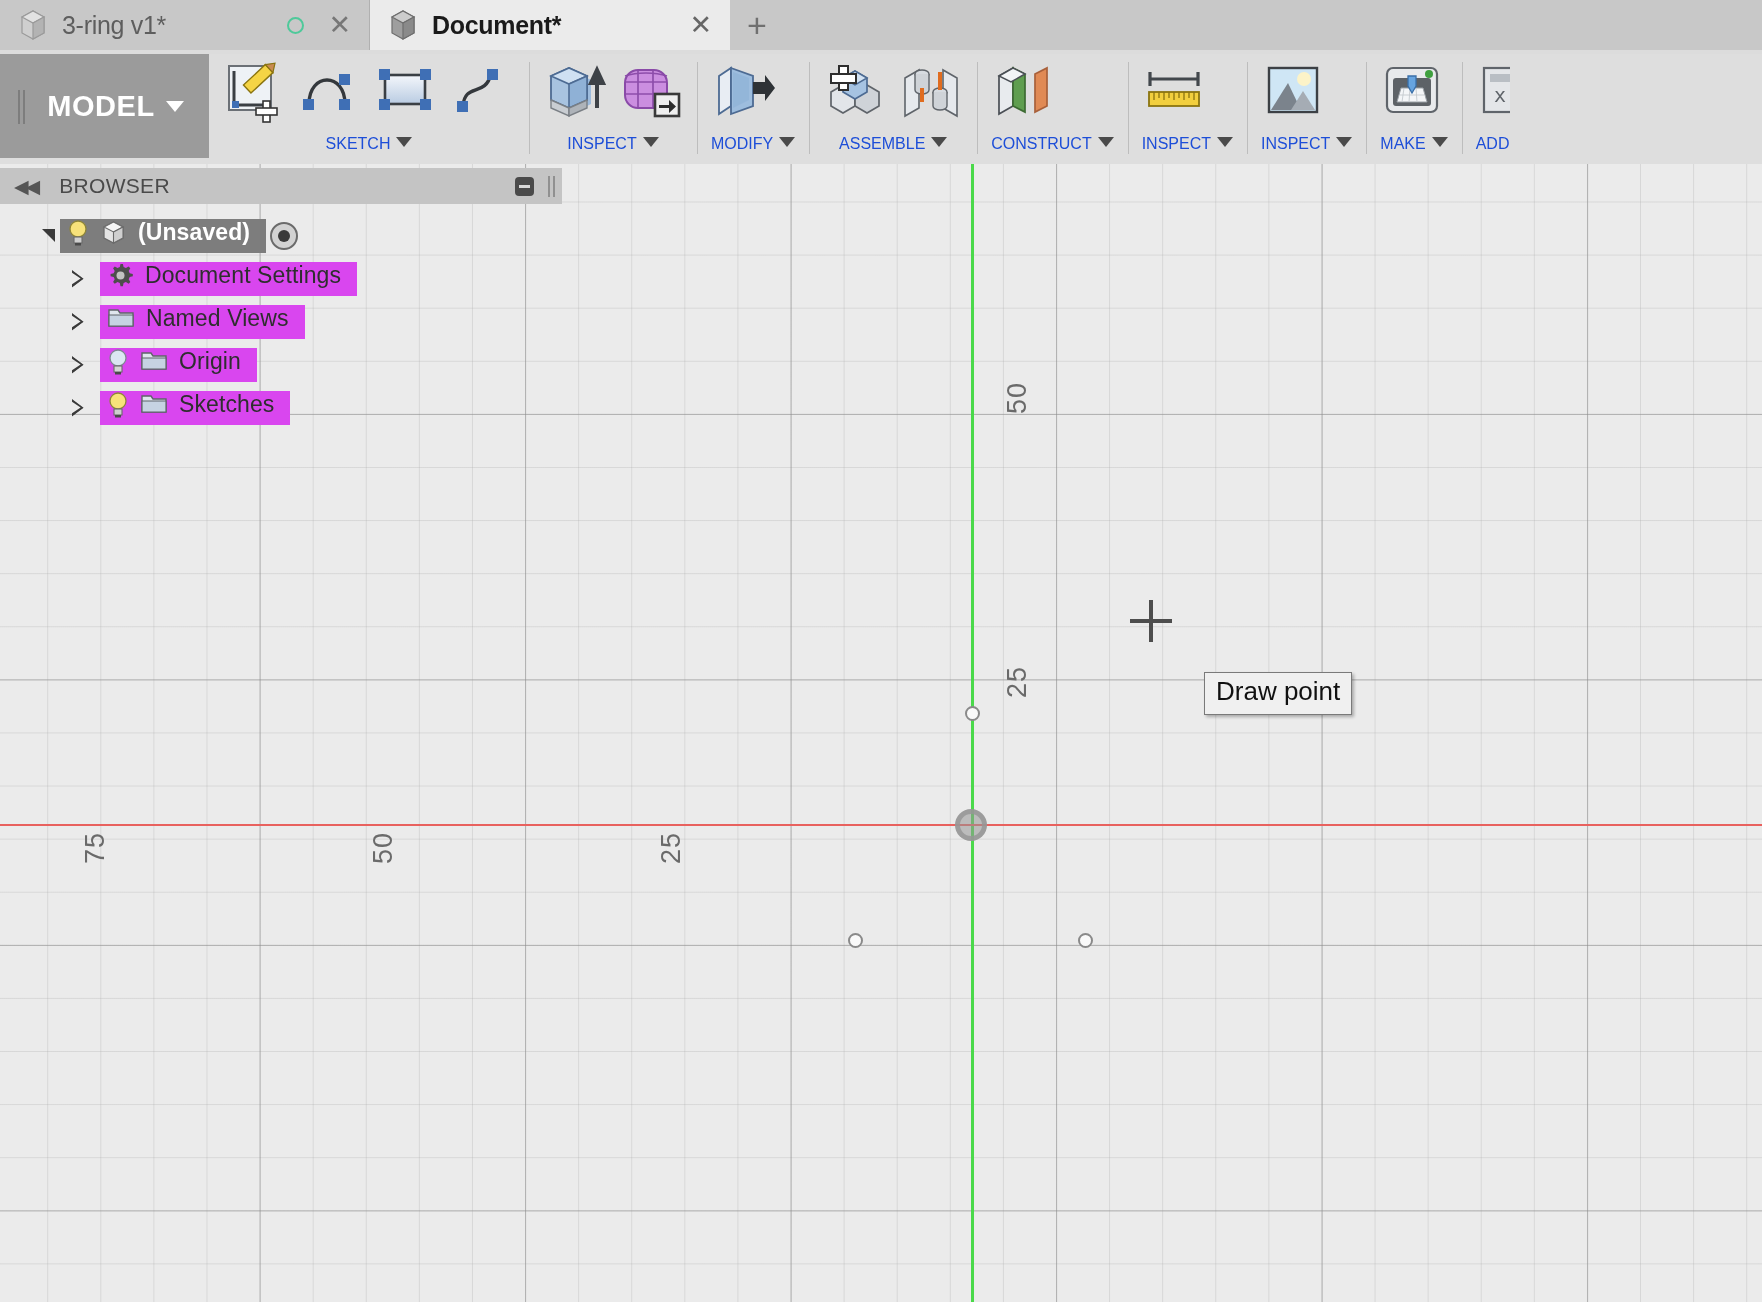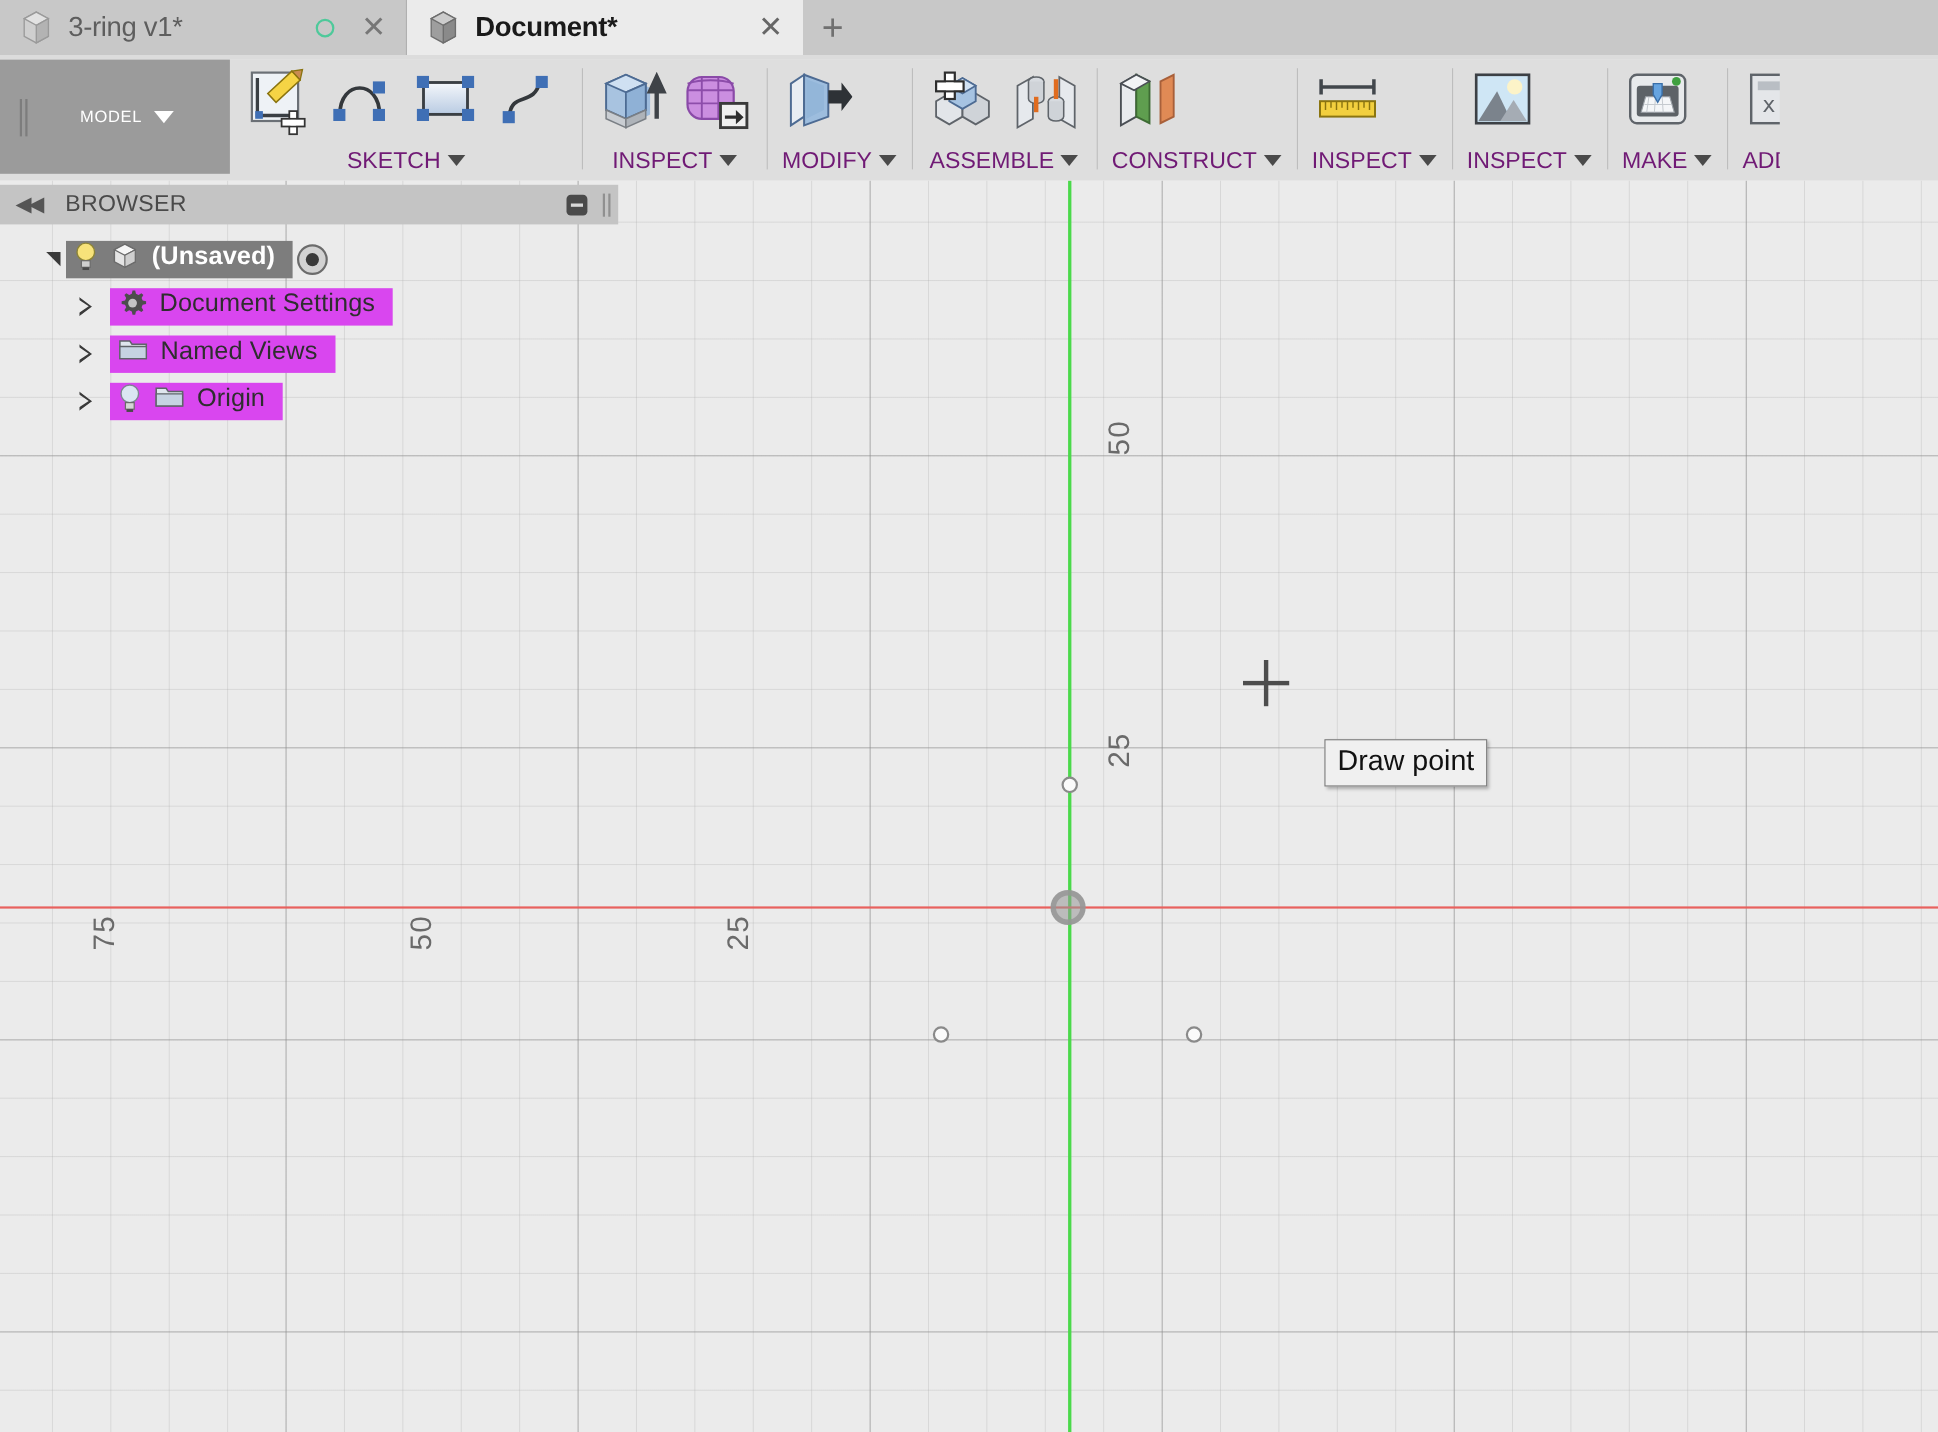--- a/index.html
+++ b/index.html
@@ -95,21 +95,21 @@
   }
   #model-grip {
     position: absolute; left: 18px; top: 36px;
     width: 9px; height: 34px;
   }
   #model-grip span {
     display: block; position: absolute; top: 0;
     width: 2px; height: 34px; background: #7d7d7d;
   }
   #model-label {
-    color: #fff; font-size: 15px; font-weight: normal;
+    color: #fff; font-size: 29px; font-weight: bold;
     letter-spacing: 0.6px;
     display: flex; align-items: center; gap: 11px;
     margin-left: 22px;
   }
   .caret-w {
     width: 0; height: 0;
     border-left: 9px solid transparent;
     border-right: 9px solid transparent;
     border-top: 11px solid #fff;
   }
@@ -136,22 +136,22 @@
     width: 1px; height: 92px;
     background: #bdbdbd;
   }
   .tb-icons {
     display: flex; align-items: flex-start; gap: 12px;
     height: 78px;
     padding-top: 6px;
   }
   .tb-label {
     text-align: center;
-    font-size: 21px;
-    color: #701a75;
+    font-size: 16px;
+    color: #1d4ed8;
     white-space: nowrap;
     line-height: 1;
     margin-top: -2px;
   }
   .tb-icon { width: 64px; height: 66px; flex: 0 0 auto; }
 
   
   #canvas {
     position: absolute; left: 0; top: 164px;
     width: 1762px; height: 1138px;
@@ -716,15 +716,32 @@
           <rect x="8" y="24" width="6" height="2.5" fill="#4a4a4a"></rect>
         </svg>
         <svg class="folder" viewBox="0 0 28 24">
           <path d="M2 5 h9 l2 3 h13 v13 h-24 z" fill="#dfe6ee" stroke="#5f646a" stroke-width="1.4"></path>
           <path d="M2 10 h24 v11 h-24 z" fill="#c6d3e2" stroke="#5f646a" stroke-width="1.2"></path>
         </svg>
         <span class="tree-label">Origin</span>
       </span>
     </div>
 
+    <div class="tree-row">
+      <span class="tw-arrow" style="margin-left:66px">
+        <span class="tri-closed"></span>
+      </span>
+      <span class="tree-chip chip-grey" style="margin-left:10px">
+        <svg class="bulb" viewBox="0 0 22 27">
+          <circle cx="11" cy="10" r="8" fill="#f7e27a" stroke="#8d8437" stroke-width="1.3"></circle>
+          <rect x="7" y="18" width="8" height="6" fill="#cfcfcf" stroke="#6b6b6b" stroke-width="1.1"></rect>
+          <rect x="8" y="24" width="6" height="2.5" fill="#4a4a4a"></rect>
+        </svg>
+        <svg class="folder" viewBox="0 0 28 24">
+          <path d="M2 5 h9 l2 3 h13 v13 h-24 z" fill="#dfe6ee" stroke="#5f646a" stroke-width="1.4"></path>
+          <path d="M2 10 h24 v11 h-24 z" fill="#c6d3e2" stroke="#5f646a" stroke-width="1.2"></path>
+        </svg>
+        <span class="tree-label">Sketches</span>
+      </span>
+    </div>
 
   </div>
 </div>
 
 </body></html>

